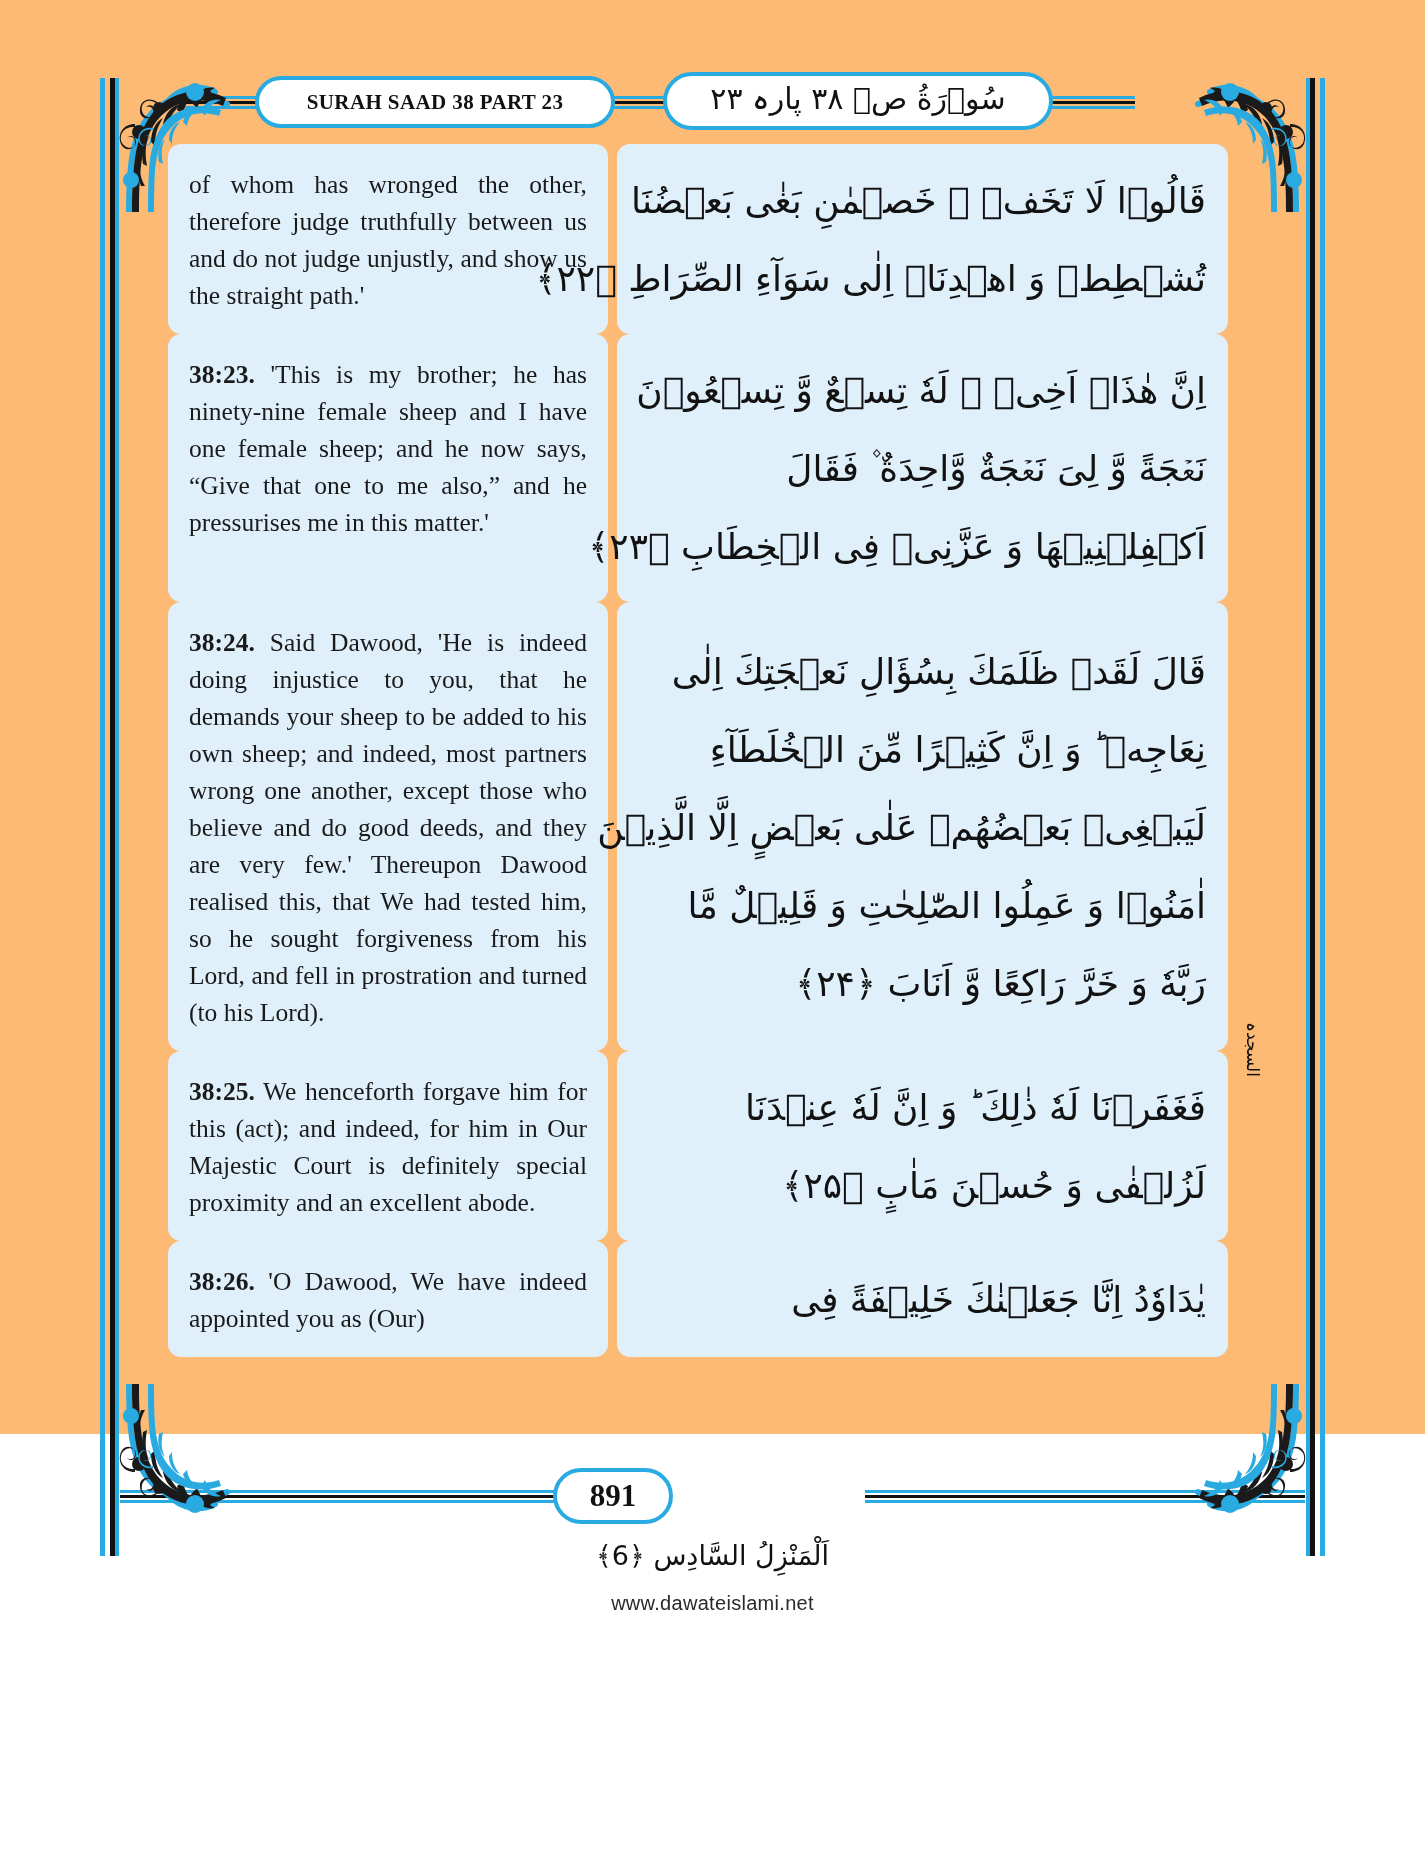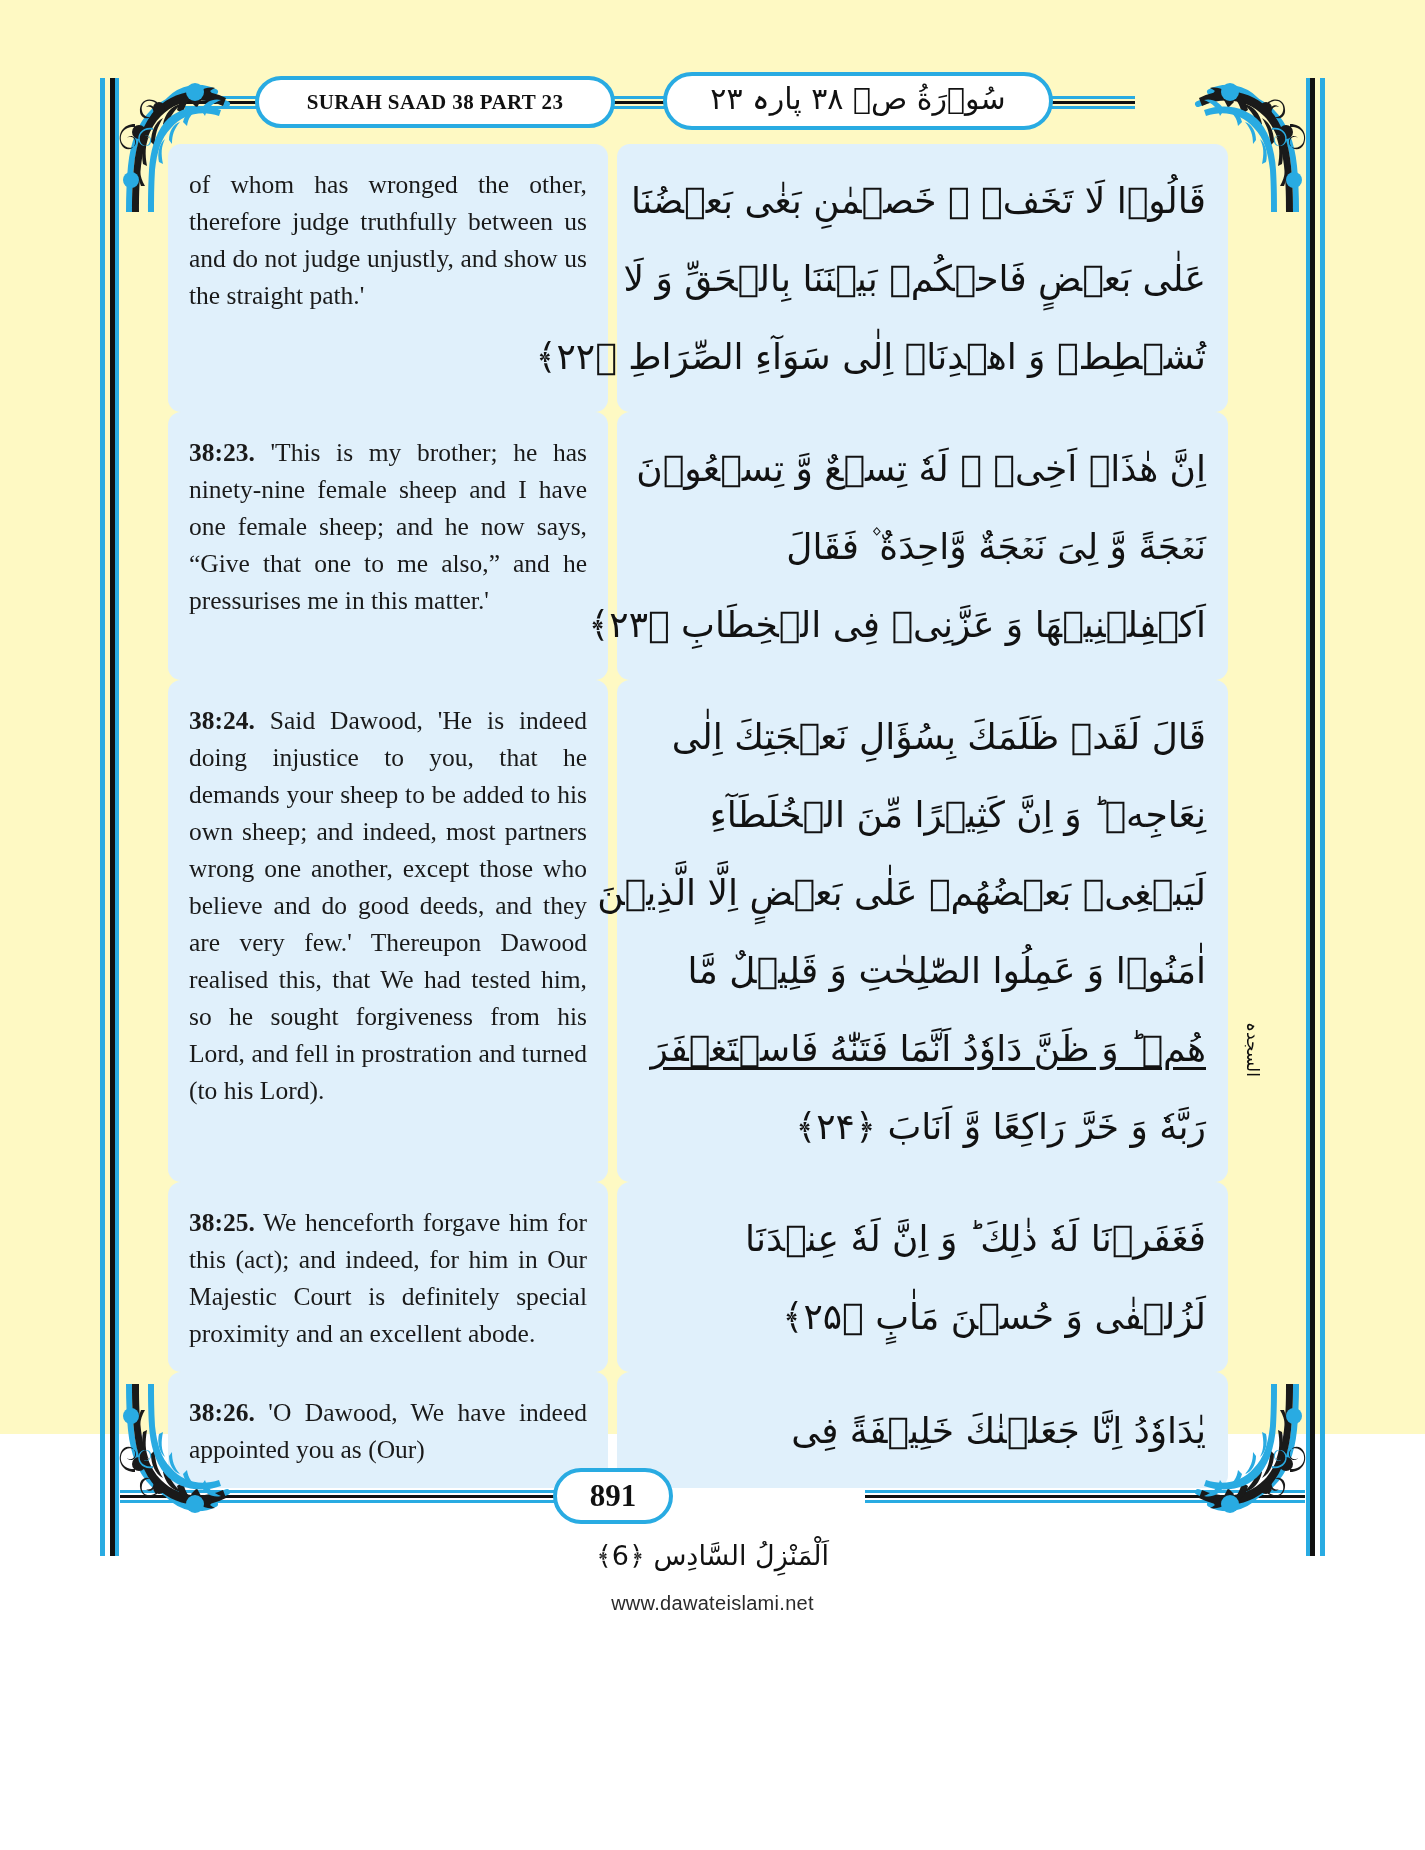--- a/index.html
+++ b/index.html
@@ -11,21 +11,21 @@
     font-family: "Liberation Serif", serif;
     position: relative;
     overflow: hidden;
   }
 
   .page {
     position: absolute;
     left: 0; top: 0;
     width: 1425px;
     height: 1434px;
-    background: #fef9c3;
+    background: #fdba74;
   }
 
   
   .frame {
     position: absolute;
     left: 100px; top: 78px;
     width: 1225px;
     height: 1478px;
     border-left: 5px solid #29abe2;
     border-right: 5px solid #29abe2;
@@ -372,21 +372,20 @@
   </div>
 
   <div class="content">
 
     <div class="row">
       <div class="panel panel-en">
         <b></b><span>of whom has wronged the other, therefore judge truthfully between us and do not judge unjustly, and show us the straight path.'</span>
       </div>
       <div class="panel panel-ar">
         <div class="ar-line">قَالُوۡا لَا تَخَفۡ ۚ خَصۡمٰنِ بَغٰى بَعۡضُنَا</div>
-        <div class="ar-line">عَلٰى بَعۡضٍ فَاحۡكُمۡ بَیۡنَنَا بِالۡحَقِّ وَ لَا</div>
         <div class="ar-line">تُشۡطِطۡ وَ اهۡدِنَاۤ اِلٰى سَوَآءِ الصِّرَاطِ ﴿۲۲﴾</div>
       </div>
     </div>
 
     <div class="row">
       <div class="panel panel-en">
         <b>38:23.</b>
         <span>'This is my brother; he has ninety-nine female sheep and I have one female sheep; and he now says, “Give that one to me also,” and he pressurises me in this matter.'</span>
       </div>
       <div class="panel panel-ar">
@@ -399,21 +398,20 @@
     <div class="row">
       <div class="panel panel-en">
         <b>38:24.</b>
         <span>Said Dawood, 'He is indeed doing injustice to you, that he demands your sheep to be added to his own sheep; and indeed, most partners wrong one another, except those who believe and do good deeds, and they are very few.' Thereupon Dawood realised this, that We had tested him, so he sought forgiveness from his Lord, and fell in prostration and turned (to his Lord).</span>
       </div>
       <div class="panel panel-ar">
         <div class="ar-line">قَالَ لَقَدۡ ظَلَمَكَ بِسُؤَالِ نَعۡجَتِكَ اِلٰى</div>
         <div class="ar-line">نِعَاجِهٖ ؕ وَ اِنَّ كَثِیۡرًا مِّنَ الۡخُلَطَآءِ</div>
         <div class="ar-line">لَیَبۡغِیۡ بَعۡضُهُمۡ عَلٰى بَعۡضٍ اِلَّا الَّذِیۡنَ</div>
         <div class="ar-line">اٰمَنُوۡا وَ عَمِلُوا الصّٰلِحٰتِ وَ قَلِیۡلٌ مَّا</div>
-        <div class="ar-line ar-underline">هُمۡ ؕ وَ ظَنَّ دَاوٗدُ اَنَّمَا فَتَنّٰهُ فَاسۡتَغۡفَرَ</div>
         <div class="ar-line">رَبَّهٗ وَ خَرَّ رَاكِعًا وَّ اَنَابَ ﴿۲۴﴾</div>
       </div>
     </div>
 
     <div class="row">
       <div class="panel panel-en">
         <b>38:25.</b>
         <span>We henceforth forgave him for this (act); and indeed, for him in Our Majestic Court is definitely special proximity and an excellent abode.</span>
       </div>
       <div class="panel panel-ar">

